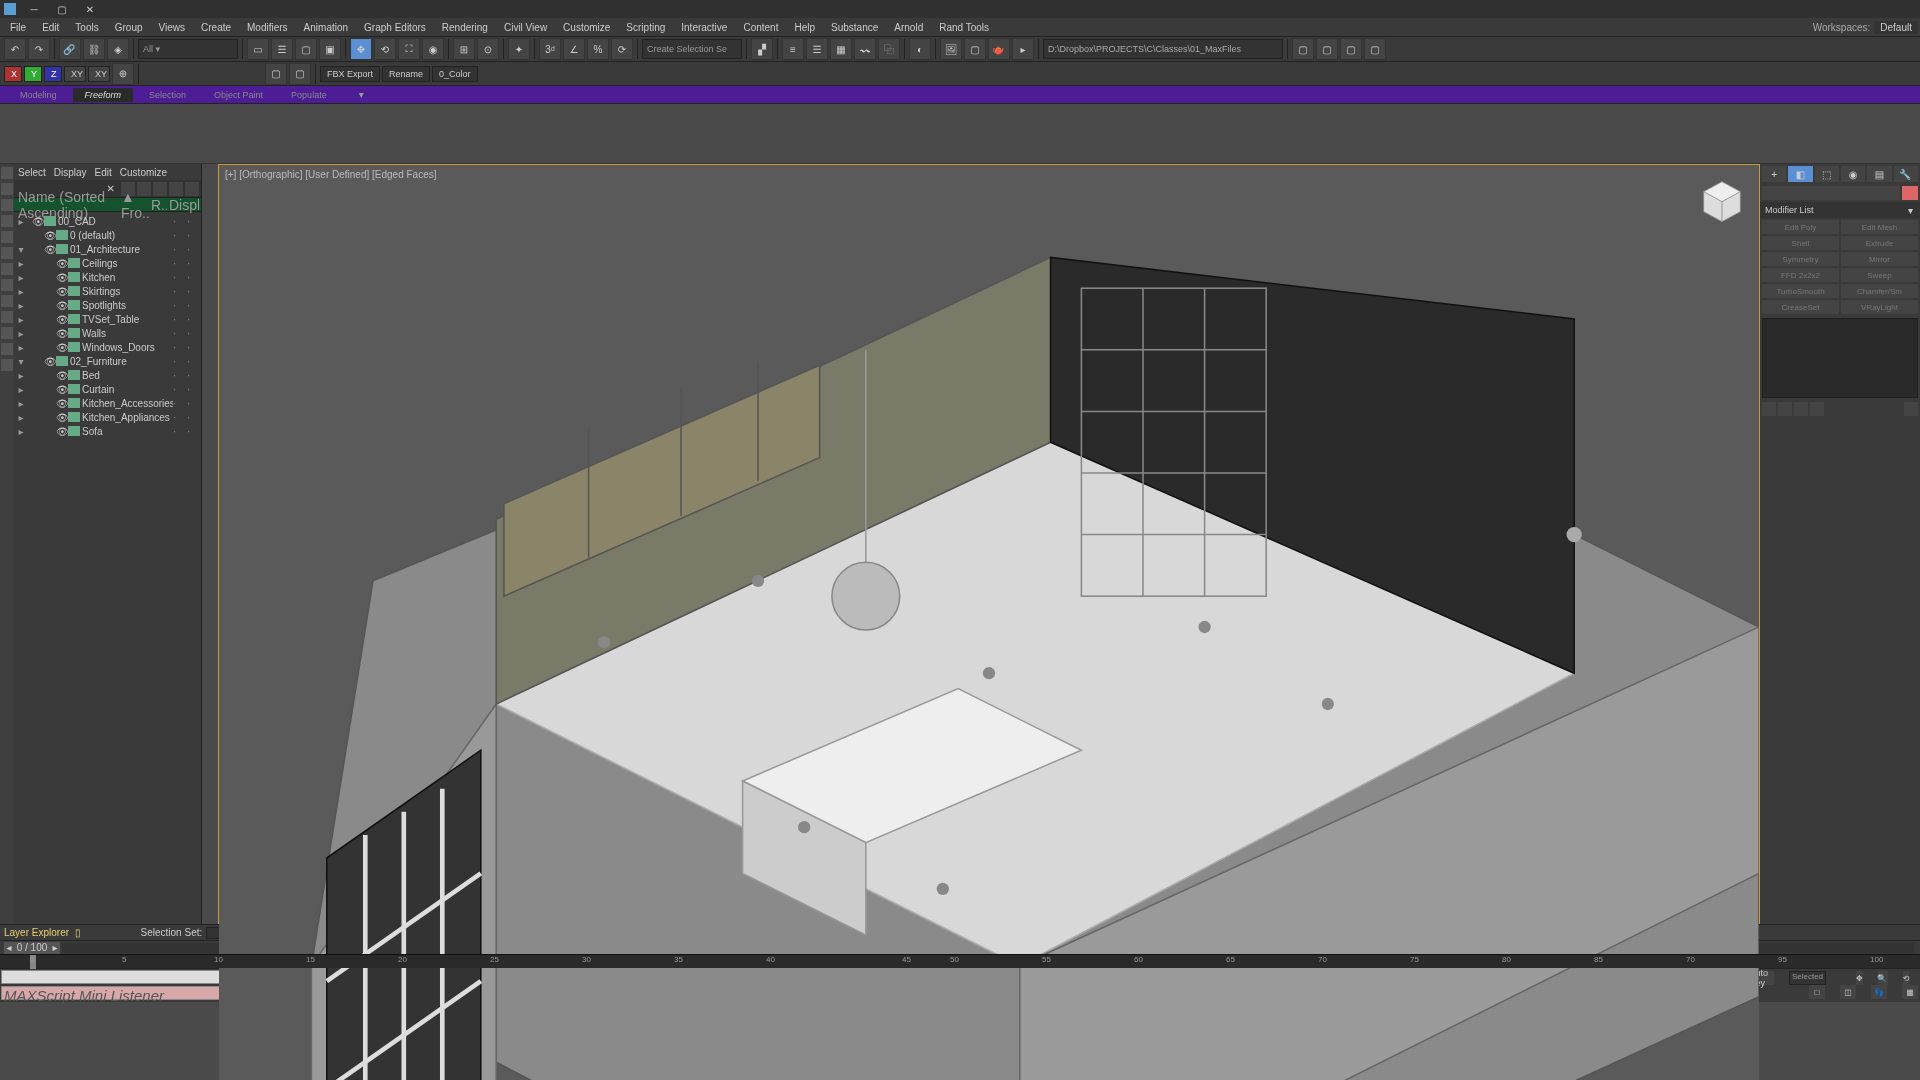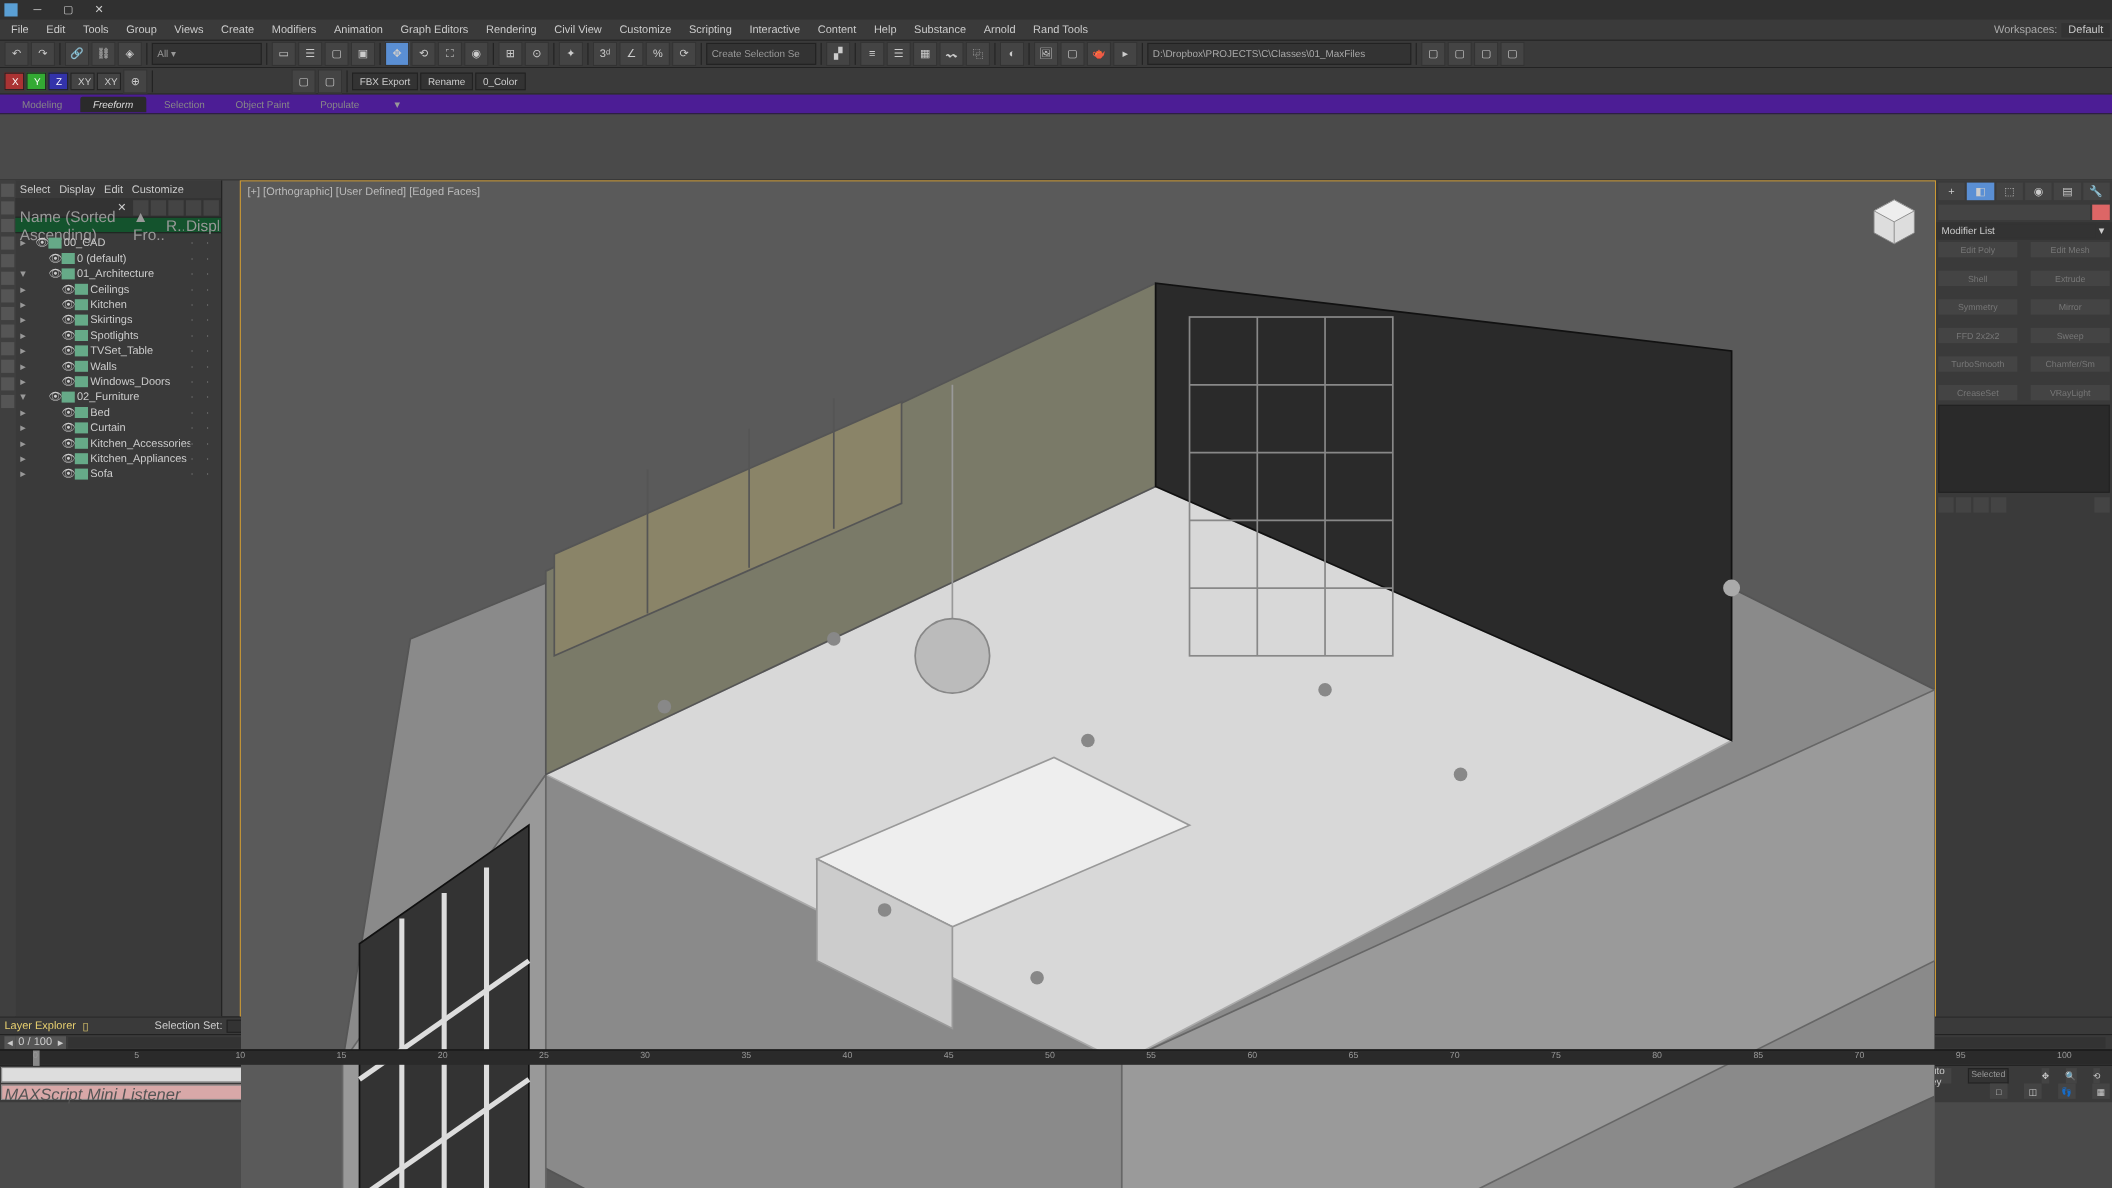--- a/index.html
+++ b/index.html
@@ -78,21 +78,21 @@
 
 
 .cmd { width: 160px; background: #3a3a3a; display: flex; flex-direction: column; }
 .cmd-tabs { height: 20px; display: flex; gap: 2px; padding: 2px; }
 .cmd-tab { flex: 1; height: 16px; background: #444; display: flex; align-items: center; justify-content: center; cursor: pointer; color: #ccc; }
 .cmd-tab.active { background: #5a8fd4; }
 .cmd-row { display: flex; gap: 2px; padding: 2px; }
 .cmd-row .c { flex: 1; height: 14px; background: #444; cursor: pointer; }
 .cmd-row .c.pink { background: #d66; }
 .cmd-ml { padding: 2px 4px; background: #333; color: #ccc; display: flex; align-items: center; }
-.cmd-btns { display: grid; grid-template-columns: 1fr 1fr; gap: 12px; padding: 2px; }
+.cmd-btns { display: grid; grid-template-columns: 1fr 1fr; gap: 2px; padding: 2px; }
 .cmd-btn { height: 14px; background: #444; color: #777; font-size: 8px; display: flex; align-items: center; justify-content: center; cursor: pointer; }
 .cmd-stack { height: 80px; margin: 2px; background: #2a2a2a; border: 1px solid #222; }
 .cmd-icons { display: flex; gap: 2px; padding: 2px; }
 .cmd-icons .i { width: 14px; height: 14px; background: #444; cursor: pointer; }
 .cmd-blank { flex: 1; }
 
 
 .layerbar { height: 16px; background: #3a3a3a; display: flex; align-items: center; padding: 0 4px; border-top: 1px solid #222; color: #e8d070; font-size: 10px; }
 .layerbar .lbl { color: #e8d070; }
 .layerbar .selset { margin-left: 60px; color: #ccc; }
@@ -566,21 +566,21 @@
   <div class="thumb"></div>
 <div class="tick" style="left: 30px;">0</div>
     <div class="tick" style="left: 122px;">5</div>
     <div class="tick" style="left: 214px;">10</div>
     <div class="tick" style="left: 306px;">15</div>
     <div class="tick" style="left: 398px;">20</div>
     <div class="tick" style="left: 490px;">25</div>
     <div class="tick" style="left: 582px;">30</div>
     <div class="tick" style="left: 674px;">35</div>
     <div class="tick" style="left: 766px;">40</div>
-    <div class="tick" style="left: 858px;">45</div>
+    <div class="tick" style="left: 902px;">45</div>
     <div class="tick" style="left: 950px;">50</div>
     <div class="tick" style="left: 1042px;">55</div>
     <div class="tick" style="left: 1134px;">60</div>
     <div class="tick" style="left: 1226px;">65</div>
     <div class="tick" style="left: 1318px;">70</div>
     <div class="tick" style="left: 1410px;">75</div>
     <div class="tick" style="left: 1502px;">80</div>
     <div class="tick" style="left: 1594px;">85</div>
     <div class="tick" style="left: 1686px;">70</div>
     <div class="tick" style="left: 1778px;">95</div>

